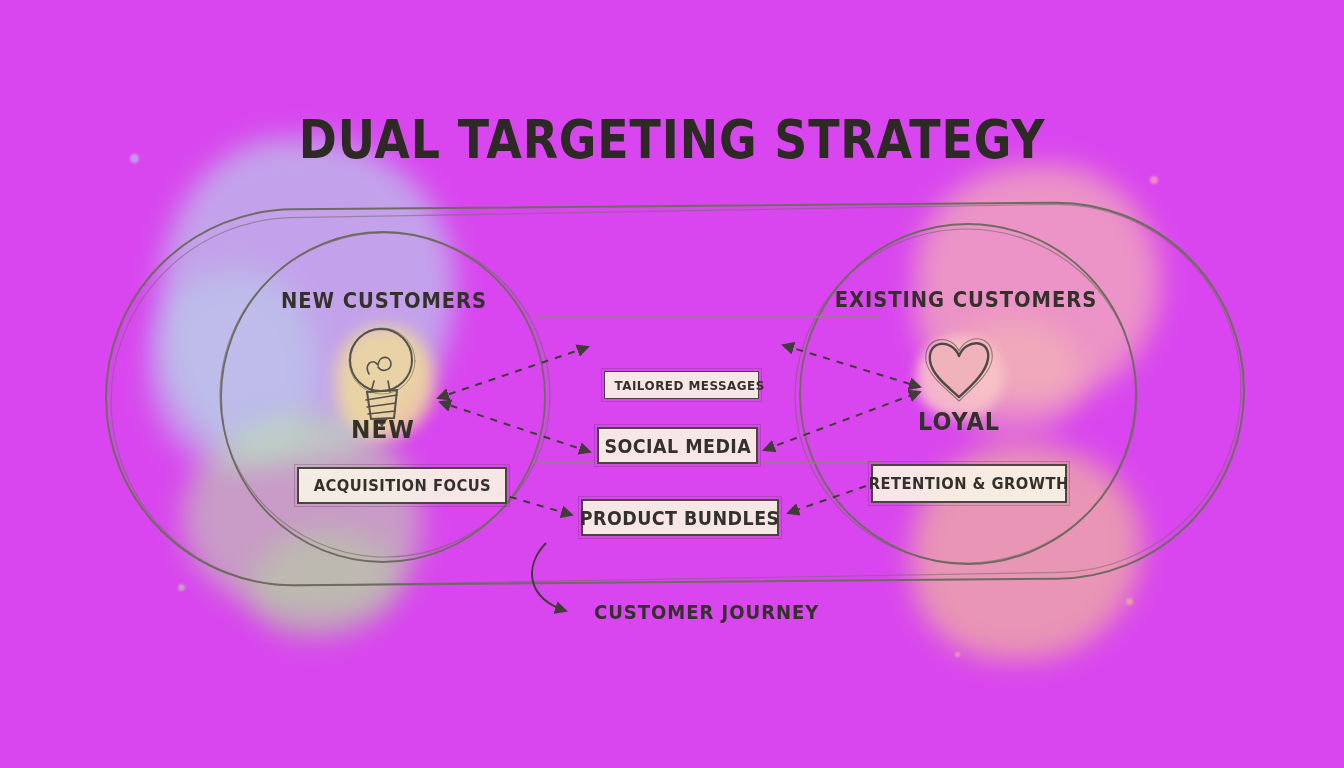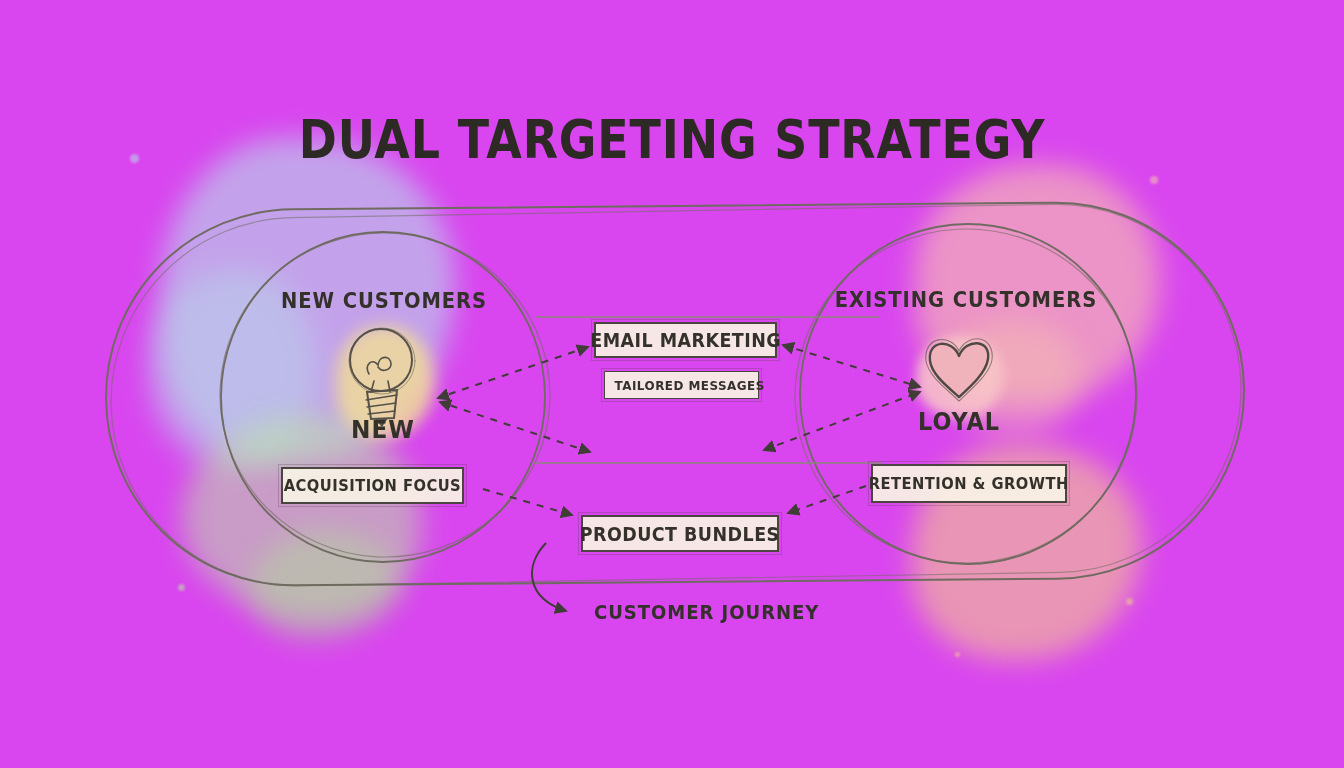--- a/index.html
+++ b/index.html
@@ -36,22 +36,22 @@
     border:2px solid #4a463f;
     outline:1px solid rgba(74,70,63,.28);outline-offset:2px;
     background:rgba(247,242,229,.93);
     display:flex;align-items:center;justify-content:center;
     font-weight:bold;letter-spacing:.5px;white-space:nowrap;
   }
   .sketch-box .lbl{display:inline-block;transform:scaleX(.92);}
   .bx-email{left:594px;top:322px;width:183px;height:36px;font-size:19px;}
   .bx-tailored{left:604px;top:371px;width:155px;height:28px;font-size:13px;border-width:1.5px;padding-left:16px;}
   .bx-social{left:597px;top:427px;width:161px;height:37px;font-size:19px;}
-  .bx-bundles{left:581px;top:499px;width:198px;height:37px;font-size:19px;margin-top:16px;}
-  .bx-acq{left:281px;top:467px;width:183px;height:37px;font-size:16px;}
+  .bx-bundles{left:581px;top:499px;width:198px;height:37px;font-size:19px;}
+  .bx-acq{left:297px;top:467px;width:210px;height:37px;font-size:16px;}
   .bx-ret{left:871px;top:464px;width:196px;height:39px;font-size:16px;text-align:center;}
 </style>
 </head>
 <body>
 
 <div class="canvas">
 
   <div class="wash wash-blue"></div>
   <div class="wash wash-blue2"></div>
   <div class="wash wash-green"></div>
@@ -127,25 +127,25 @@
   <div class="sketch-box bx-acq">
     <span class="lbl">ACQUISITION FOCUS</span>
   </div>
 
   <div class="txt seg-head" style="left:966px;top:288px;">EXISTING CUSTOMERS</div>
   <div class="txt seg-label" style="left:959px;top:408px;font-size:24px;">LOYAL</div>
   <div class="sketch-box bx-ret">
     <span class="lbl">RETENTION &amp; GROWTH</span>
   </div>
 
-  <div class="sketch-box bx-email">
-    <span class="lbl">EMAIL MARKETING</span>
-  </div>
   <div class="sketch-box bx-tailored">
     <span class="lbl">TAILORED MESSAGES</span>
+  </div>
+  <div class="sketch-box bx-social">
+    <span class="lbl">SOCIAL MEDIA</span>
   </div>
   <div class="sketch-box bx-bundles">
     <span class="lbl">PRODUCT BUNDLES</span>
   </div>
 
   <div class="txt journey" style="left:594px;top:601px;">CUSTOMER JOURNEY</div>
 
 </div>
 
 </body></html>

